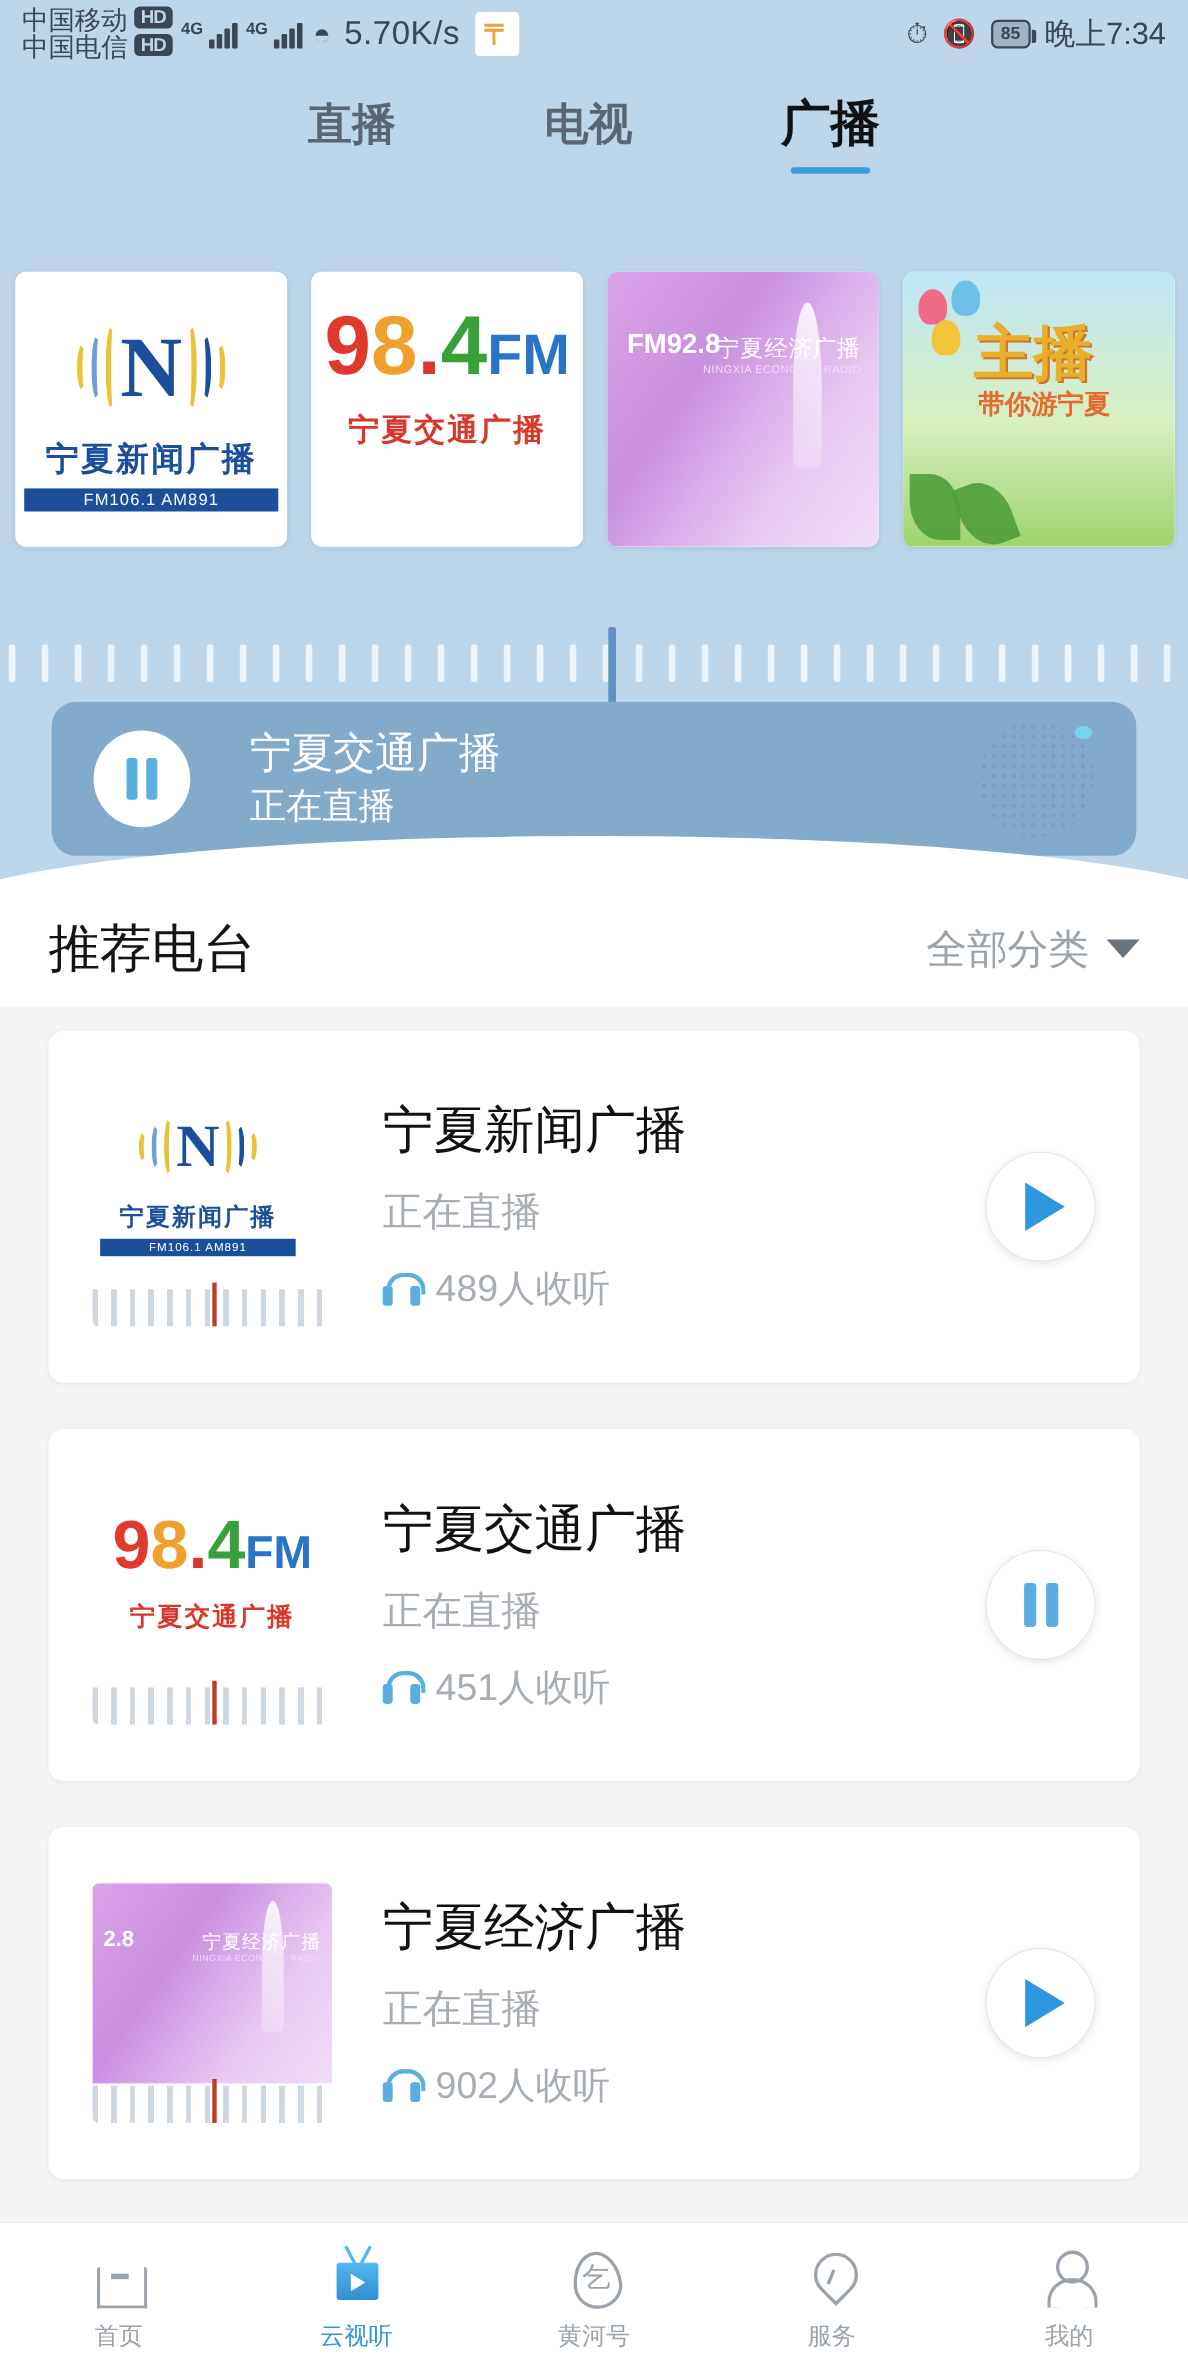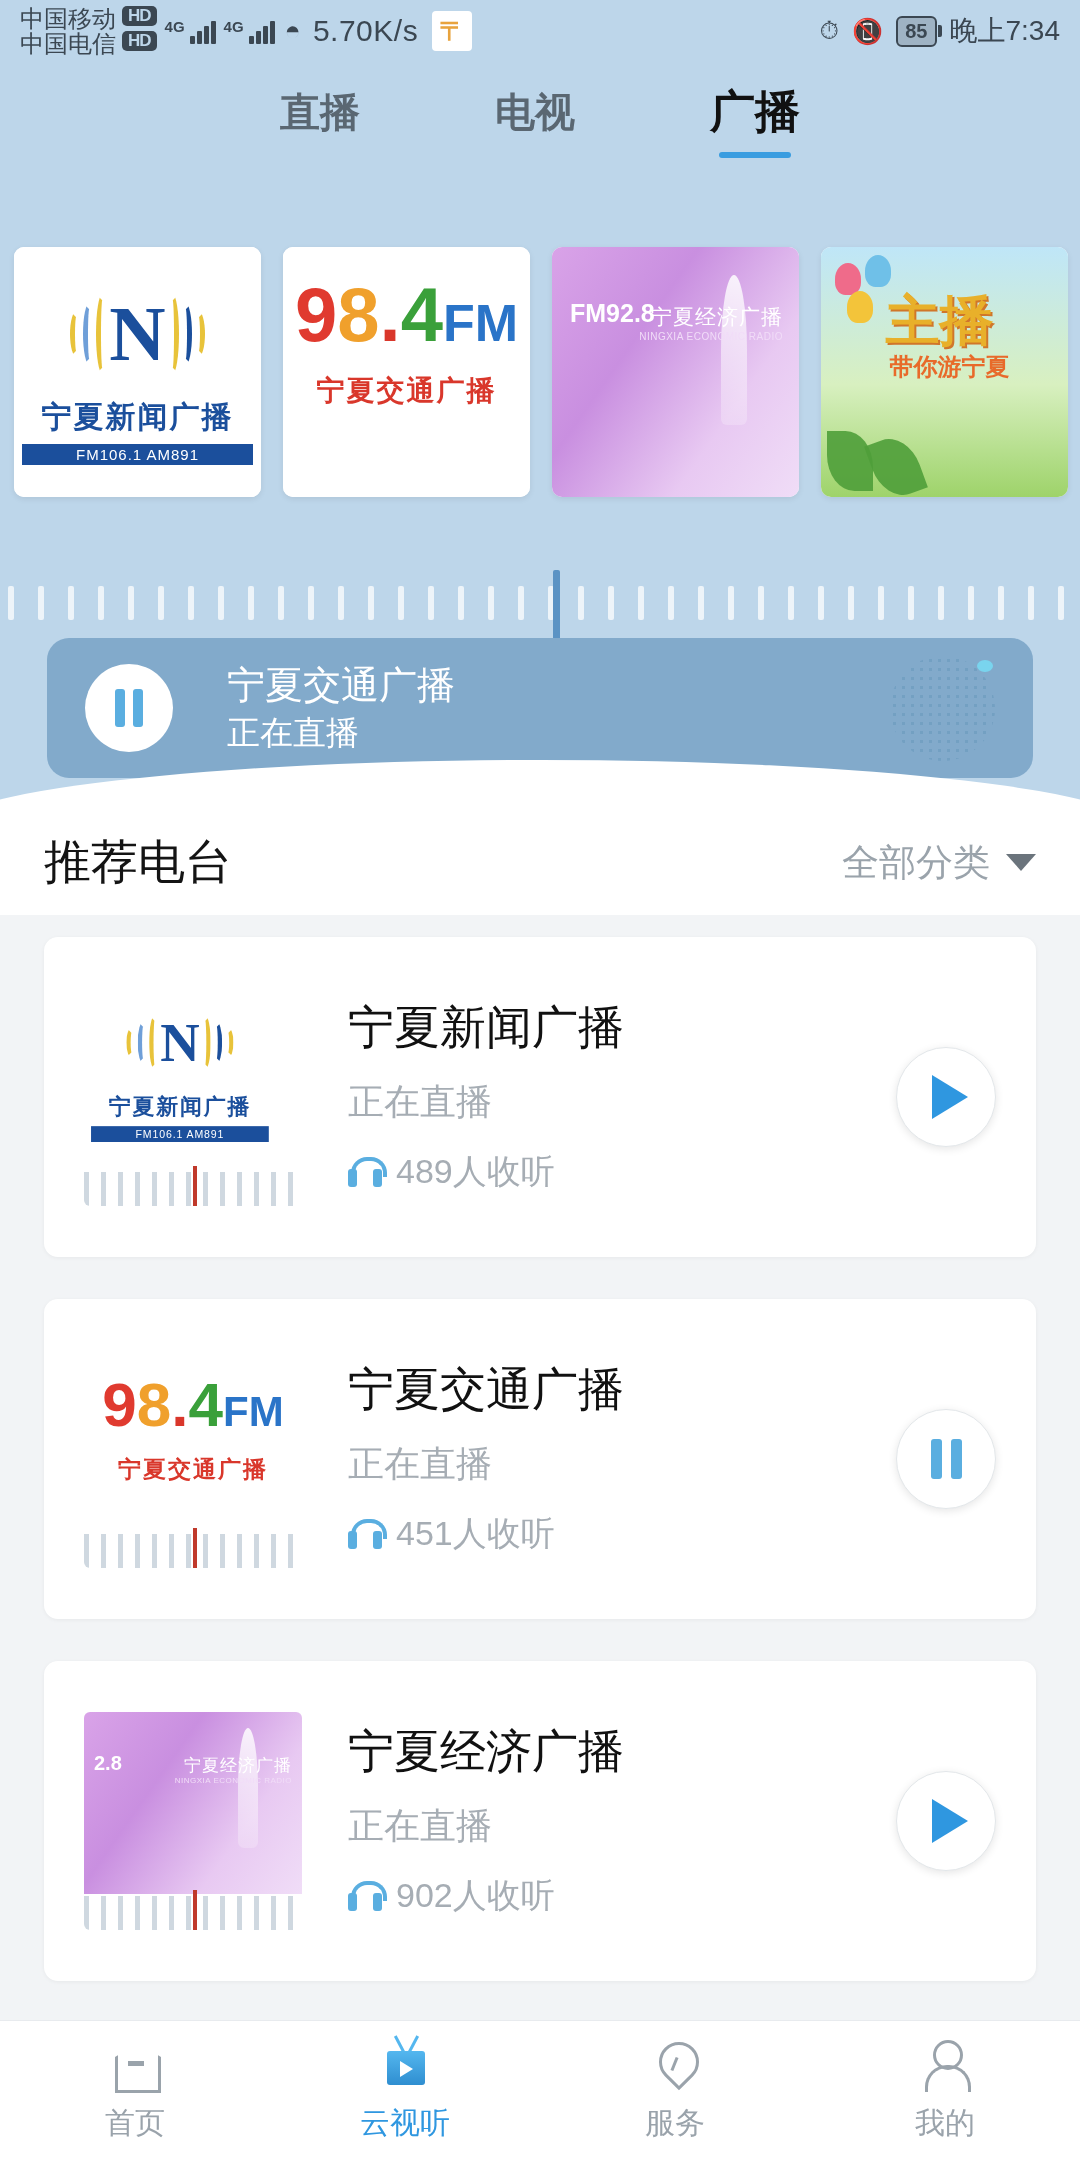--- a/index.html
+++ b/index.html
@@ -42,21 +42,21 @@
   .wifi{margin-left:10px;font-size:27px;line-height:1}
   .netspeed{margin-left:12px;font-size:30px;letter-spacing:0.5px}
   .appicon{
     margin-left:14px;width:40px;height:40px;background:#ffffff;border-radius:4px;
     display:flex;align-items:center;justify-content:center;font-size:26px;color:#e8a33d;
     font-weight:bold;
   }
   #status-right{ margin-left:auto; display:flex; align-items:center; gap:13px; }
   .batt{
     display:inline-flex;align-items:center;border:2px solid #3b4752;border-radius:6px;
-    padding:2px 7px;font-size:20px;font-weight:bold;position:relative;
+    padding:2px 7px;font-size:16px;font-weight:bold;position:relative;
     background:#9fb3c4;
   }
   .batt:after{content:"";position:absolute;right:-7px;top:7px;width:4px;height:12px;background:#3b4752;border-radius:0 2px 2px 0}
   .clock{font-size:28px;}
 
   
   #top-tabs{
     position:absolute; top:68px; left:0; width:1080px; height:100px;
     display:flex; align-items:center; justify-content:center; gap:135px;
   }
@@ -199,21 +199,21 @@
   
   .mini{transform-origin:top left;}
 
   
   #bottom-nav{
     position:absolute; bottom:0; left:0; width:1080px; height:140px;
     background:#fff; border-top:1px solid #e8ebee;
     display:flex; align-items:center;
   }
   .nav-item{flex:1 1 0;display:flex;flex-direction:column;align-items:center;gap:12px;}
-  .nav-label{font-size:30px;color:#9aa3ab;}
+  .nav-label{font-size:22px;color:#9aa3ab;}
   .nav-item.active .nav-label{color:#2f97e0;}
   .nav-ico{width:54px;height:54px;position:relative;}
 
   
   .ic-home{border:none}
   .ic-home:before{content:"";position:absolute;left:7px;top:6px;width:40px;height:44px;
     border:3px solid #9aa3ab;border-top-color:transparent;clip-path:polygon(0 28%,50% 0,100% 28%,100% 100%,0 100%);}
   .ic-home:after{content:"";position:absolute;left:20px;top:24px;width:16px;height:5px;background:#9aa3ab;}
   
   .ic-tv:before{content:"";position:absolute;left:9px;top:14px;width:38px;height:34px;
@@ -517,20 +517,24 @@
   <div class="nav-item active">
     <span class="nav-ico ic-tv">
       <span class="tv-ant">
           <i></i>
           <i></i>
         </span>
     </span>
     <span class="nav-label">云视听</span>
   </div>
 
+  <div class="nav-item">
+    <span class="nav-ico ic-yh"></span>
+    <span class="nav-label">黄河号</span>
+  </div>
 
   <div class="nav-item">
     <span class="nav-ico ic-srv"></span>
     <span class="nav-label">服务</span>
   </div>
 
   <div class="nav-item">
     <span class="nav-ico ic-me"></span>
     <span class="nav-label">我的</span>
   </div>

